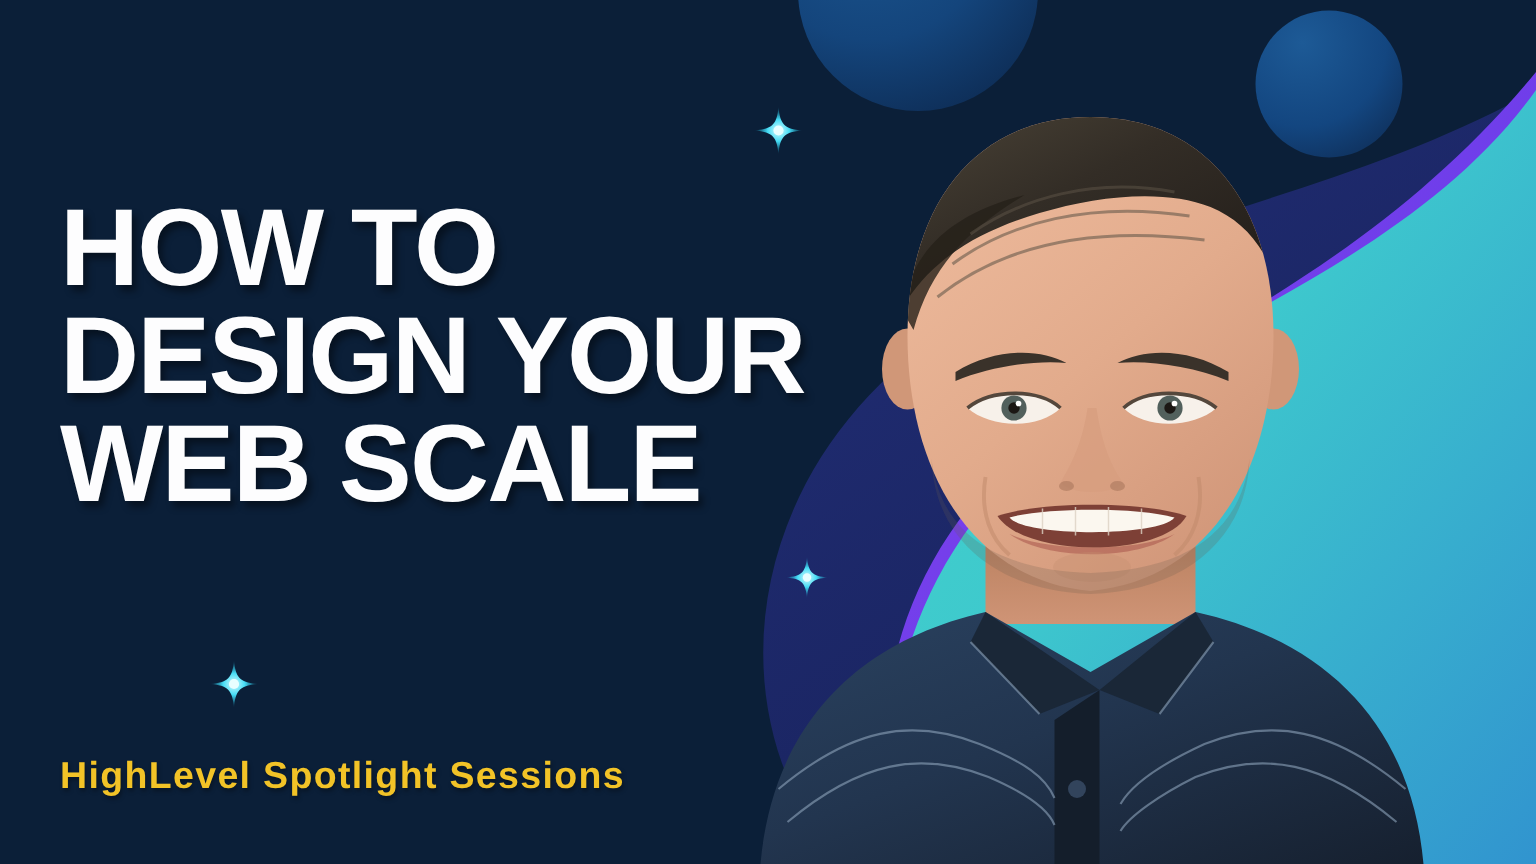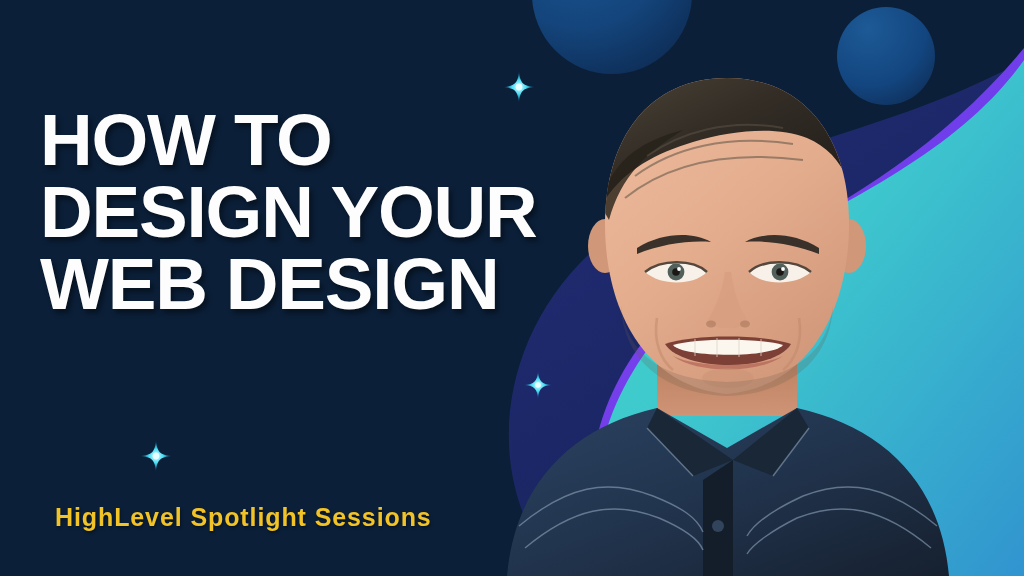--- a/index.html
+++ b/index.html
@@ -36,34 +36,34 @@
     width: 460px;
     height: 520px;
     overflow: hidden;
   }
   .portrait-svg { display: block; width: 460px; height: 520px; }
 
   
   .headline {
     position: absolute;
     left: 40px;
-    top: 104px;
+    top: 130px;
     z-index: 8;
     color: #fdfdfe;
     font-size: 73px;
     line-height: 72px;
     font-weight: 700;
     letter-spacing: -1.2px;
     text-shadow: 3px 4px 5px rgba(0,0,0,0.42);
   }
   .headline .hl-line { display: block; white-space: nowrap; }
 
   .subtitle {
     position: absolute;
-    left: 55px;
+    left: 40px;
     top: 503px;
     z-index: 8;
     color: #f2c327;
     font-size: 25px;
     font-weight: 700;
     letter-spacing: 0.9px;
     white-space: nowrap;
     text-shadow: 1px 2px 3px rgba(0,0,0,0.35);
   }
 </style>
@@ -260,18 +260,18 @@
 
         <path d="M124 250 C126 304, 168 338, 230 340 C292 338, 334 304, 336 250
                  C330 300, 292 324, 230 326 C168 324, 130 300, 124 250 Z" fill="#6b5a4c" opacity="0.22"></path>
       </g>
     </svg>
   </div>
 
   <div class="headline">
     <span class="hl-line">HOW TO</span>
     <span class="hl-line">DESIGN YOUR</span>
-    <span class="hl-line">WEB DESIGN</span>
+    <span class="hl-line">WEB SCALE</span>
   </div>
 
   <div class="subtitle">HighLevel Spotlight Sessions</div>
 
 </div>
 
 </body></html>

